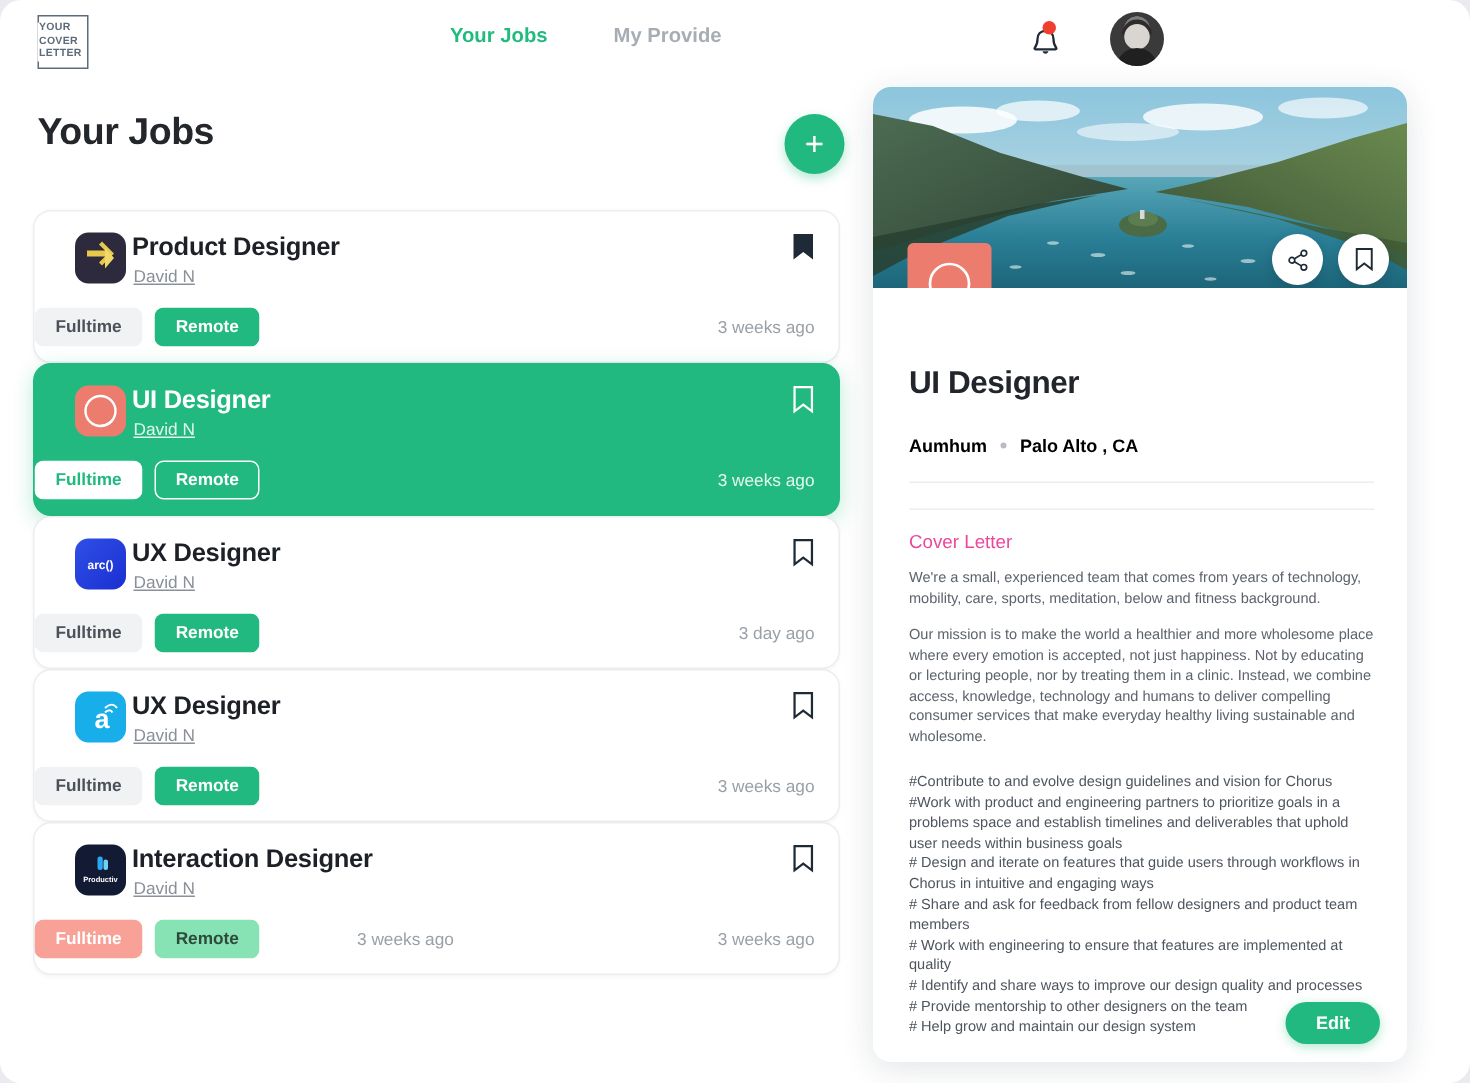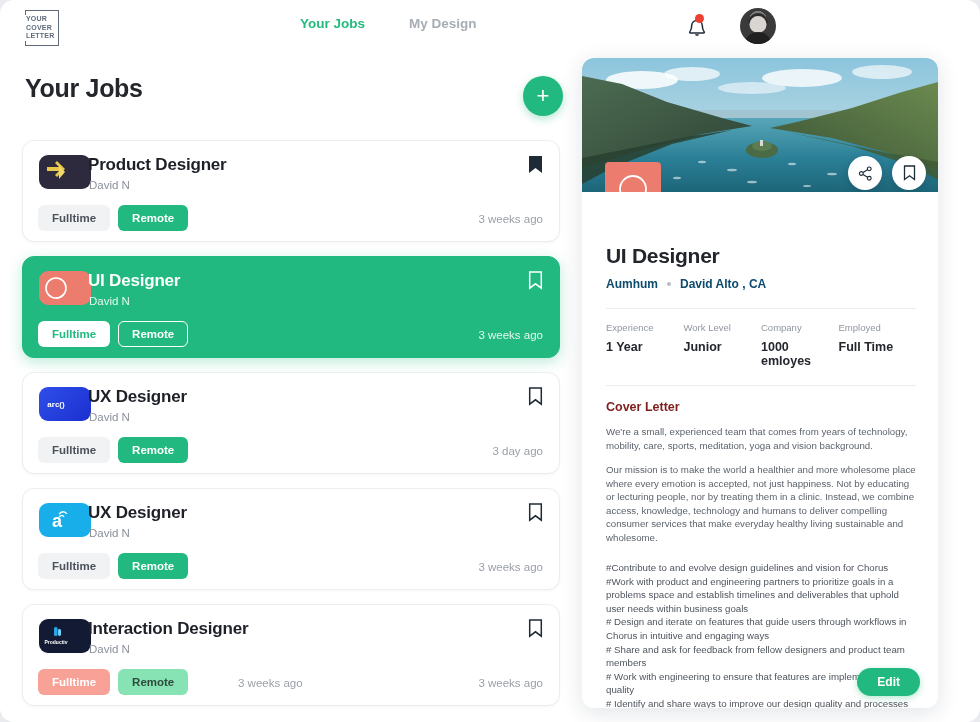--- a/index.html
+++ b/index.html
@@ -98,45 +98,44 @@
     box-shadow: 0 3px 8px rgba(33,185,127,.35);
   }
 
   .cards { position: absolute; left: 22px; top: 84px; width: 538px; }
   .card {
     position: relative;
     width: 538px; height: 102px;
     background: #fff;
     border: 1px solid #ecedef;
     border-radius: 12px;
-    margin-bottom: 14px;
     cursor: pointer;
     box-shadow: 0 1px 3px rgba(20,30,50,.045);
   }
   .card.selected {
     background: #21b97f;
     border-color: #21b97f;
     box-shadow: 0 4px 14px rgba(33,185,127,.3);
   }
   .card-ico {
-    position: absolute; left: 16px; top: 14px;
-    width: 52px; height: 34px; border-radius: 9px;
+    position: absolute; left: 27px; top: 14px;
+    width: 34px; height: 34px; border-radius: 9px;
     overflow: hidden;
   }
   .card-title {
     position: absolute; left: 65px; top: 14px;
     font-size: 17px; font-weight: bold; color: #1d2027; letter-spacing: -.2px;
   }
   .card.selected .card-title { color: #ffffff; }
   .card-person {
     position: absolute; left: 66px; top: 38px;
-    font-size: 11.5px; color: #8a9099;
+    font-size: 11.5px; color: #8a9099; text-decoration: underline;
   }
   .card.selected .card-person { color: #e2f7ee; }
-  .tags { position: absolute; left: 15px; top: 64px; display: flex; gap: 8px; }
+  .tags { position: absolute; left: 0; top: 64px; display: flex; gap: 8px; }
   .tag {
     font-size: 11.5px; font-weight: bold;
     padding: 6px 13px; border-radius: 6px;
     background: #f1f2f4; color: #4c525a; border: 1px solid transparent;
   }
   .tag.green { background: #21b97f; color: #fff; }
   .tag.salmon { background: #f8a196; color: #ffffff; }
   .tag.lightgreen { background: #87e3b4; color: #2e4a3c; }
   .card.selected .tag.white { background: #ffffff; color: #21b97f; }
   .card.selected .tag.outline { background: transparent; color: #ffffff; border: 1px solid #ffffff; }
@@ -174,30 +173,30 @@
   }
   .job-ico {
     position: absolute; left: 23px; top: 104px;
     width: 56px; height: 56px;
     background: #ec7c6e; border-radius: 4px;
     display: flex; align-items: center; justify-content: center;
   }
   .detail { position: relative; padding: 52px 22px 0 24px; }
   .detail-title { font-size: 21px; font-weight: bold; color: #22252b; letter-spacing: -.3px; }
   .detail-meta {
-    margin-top: 9px; font-size: 12px; font-weight: bold; color: #0c4a6e;
+    margin-top: 22px; font-size: 12px; font-weight: bold; color: #000000;
     display: flex; align-items: center; gap: 9px;
   }
   .meta-dot { width: 4px; height: 4px; border-radius: 50%; background: #b8bdc3; }
   .divider { height: 1px; background: #ecedef; margin: 17px 0 0 0; }
   .stats { display: flex; margin: 13px 0 0 0; }
   .stat { width: 25%; }
   .stat-label { font-size: 9.5px; color: #9097a0; }
   .stat-value { font-size: 12.5px; font-weight: bold; color: #23262c; margin-top: 7px; }
-  .sec-title { font-size: 12.5px; font-weight: bold; color: #7f1d1d; }
+  .sec-title { font-size: 12.5px; font-weight: normal; color: #ec4899; }
   .para { font-size: 9.7px; color: #5c636c; line-height: 13.5px; margin-top: 11px; }
   .desc { font-size: 9.7px; color: #4e555e; line-height: 13.6px; margin-top: 10px; white-space: pre-line; }
   .edit-btn {
     position: absolute; right: 18px; bottom: 12px;
     background: #21b97f; color: #fff; border: none;
     font-size: 12px; font-weight: bold;
     padding: 7px 20px; border-radius: 14px; cursor: pointer;
     box-shadow: 0 2px 7px rgba(33,185,127,.35);
   }
 </style>
@@ -208,21 +207,21 @@
 
   <div class="header">
     <div class="logo">
       <span>YOUR</span>
       <span>COVER</span>
       <span>LETTER</span>
     </div>
 
     <div class="nav">
       <div class="nav-item active">Your Jobs</div>
-      <div class="nav-item">My Design</div>
+      <div class="nav-item">My Provide</div>
     </div>
 
     <div class="bell">
       <svg width="24" height="26" viewBox="0 0 24 26">
         <path d="M12 6.5c-3.2 0-5.3 2.3-5.3 5.3 0 3.6-1 5-1.9 6.1-.3.4 0 1 .5 1h13.4c.5 0 .8-.6.5-1-.9-1.1-1.9-2.5-1.9-6.1 0-3-2.1-5.3-5.3-5.3z" fill="none" stroke="#1f2a37" stroke-width="1.5"></path>
         <path d="M10 20.2c.3 1 1 1.7 2 1.7s1.7-.7 2-1.7z" fill="#1f2a37"></path>
       </svg>
       <div class="dot"></div>
     </div>
 
@@ -422,49 +421,31 @@
           <path d="M30 27l-3 .5 2 2z" fill="#ffffff"></path>
         </svg>
       </div>
     </div>
 
     <div class="detail">
       <div class="detail-title">UI Designer</div>
       <div class="detail-meta">
         <span>Aumhum</span>
         <span class="meta-dot"></span>
-        <span>David Alto , CA</span>
+        <span>Palo Alto , CA</span>
       </div>
 
       <div class="divider"></div>
 
-      <div class="stats">
-        <div class="stat">
-          <div class="stat-label">Experience</div>
-          <div class="stat-value">1 Year</div>
-        </div>
-        <div class="stat">
-          <div class="stat-label">Work Level</div>
-          <div class="stat-value">Junior</div>
-        </div>
-        <div class="stat">
-          <div class="stat-label">Company</div>
-          <div class="stat-value">1000 emloyes</div>
-        </div>
-        <div class="stat">
-          <div class="stat-label">Employed</div>
-          <div class="stat-value">Full Time</div>
-        </div>
-      </div>
 
       <div class="divider"></div>
 
       <div style="margin-top:14px;">
         <div class="sec-title">Cover Letter</div>
-        <div class="para">We're a small, experienced team that comes from years of technology, mobility, care, sports, meditation, yoga and vision background.</div>
+        <div class="para">We're a small, experienced team that comes from years of technology, mobility, care, sports, meditation, below and fitness background.</div>
         <div class="para">Our mission is to make the world a healthier and more wholesome place where every emotion is accepted, not just happiness. Not by educating or lecturing people, nor by treating them in a clinic. Instead, we combine access, knowledge, technology and humans to deliver compelling consumer services that make everyday healthy living sustainable and wholesome.</div>
       </div>
 
       <div style="margin-top:17px;">
         <div class="desc">#Contribute to and evolve design guidelines and vision for Chorus
 #Work with product and engineering partners to prioritize goals in a problems space and establish timelines and deliverables that uphold user needs within business goals
 # Design and iterate on features that guide users through workflows in Chorus in intuitive and engaging ways
 # Share and ask for feedback from fellow designers and product team members
 # Work with engineering to ensure that features are implemented at quality
 # Identify and share ways to improve our design quality and processes

